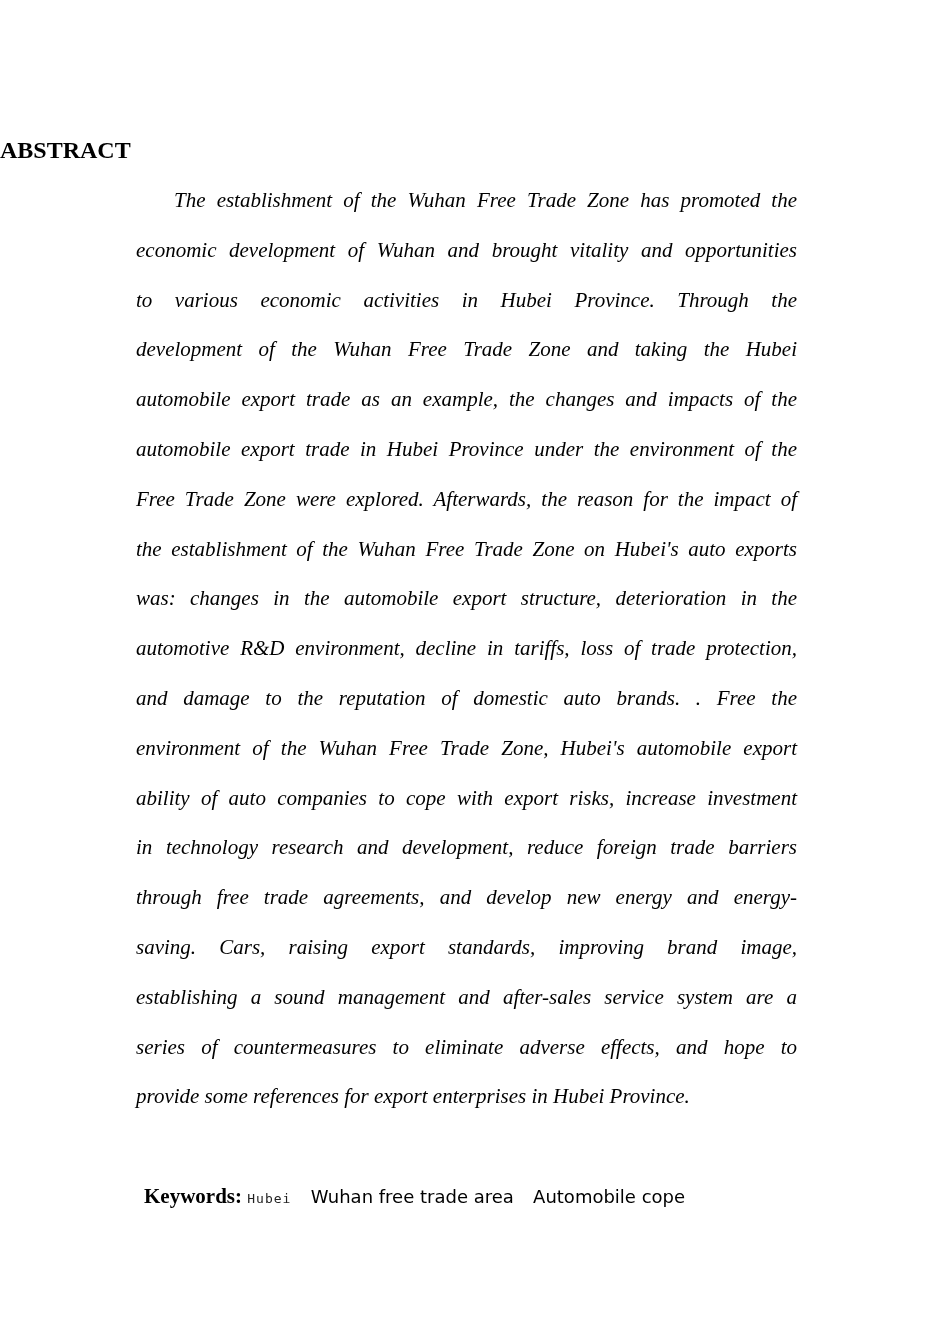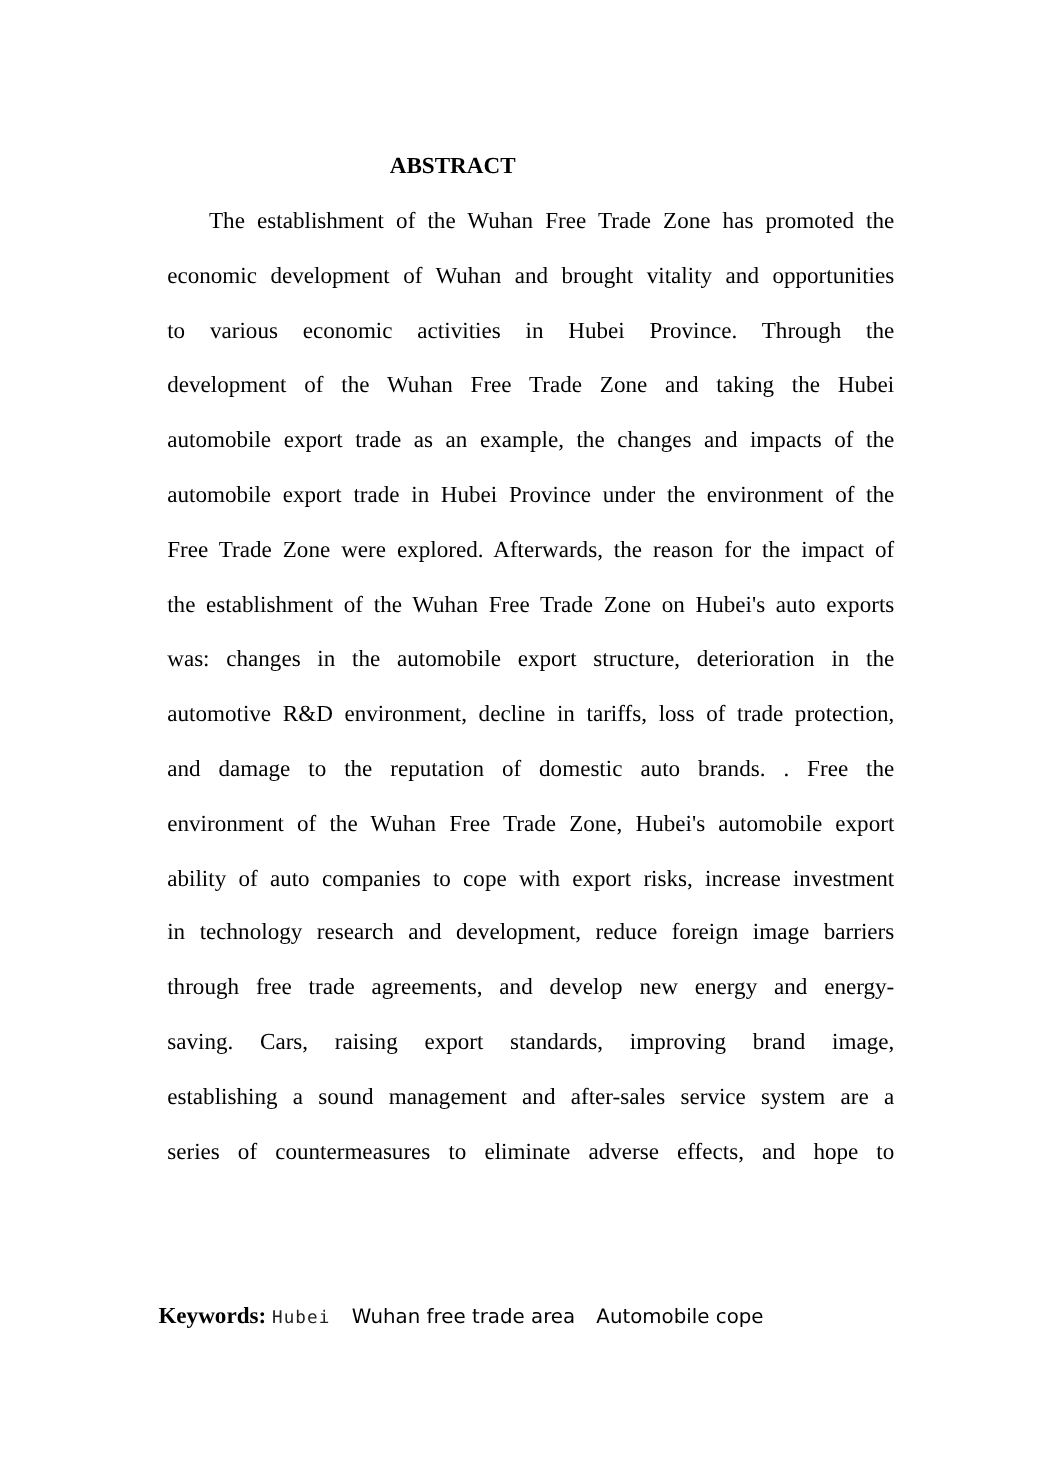--- a/index.html
+++ b/index.html
@@ -21,31 +21,31 @@
       top: 0;
       width: 950px;
       height: 1344px;
       background: #ffffff;
     }
     .title {
       position: absolute;
       left: 0;
       width: 823px;
       top: 136px;
-      text-align: center;
       font-weight: bold;
-      font-size: 21px;
+      font-size: 24px;
       line-height: 28px;
       margin: 0;
     }
     .body {
       position: absolute;
-      left: 152px;
+      left: 136px;
       top: 185px;
       width: 661px;
+      font-style: italic;
     }
     .line {
       display: block;
       font-size: 21px;
       height: 49.8px;
       line-height: 30px;
       text-align: justify;
       text-align-last: justify;
       white-space: normal;
     }
@@ -62,21 +62,21 @@
       font-size: 21px;
       line-height: 30px;
       white-space: nowrap;
     }
     .kw-label {
       font-weight: bold;
       font-family: "Liberation Serif", serif;
     }
     .kw-mono {
       font-family: "DejaVu Sans Mono", monospace;
-      font-size: 16px;
+      font-size: 13px;
       color: #222222;
       letter-spacing: 1px;
     }
     .kw-sans {
       font-family: "DejaVu Sans", sans-serif;
       font-size: 18px;
       color: #000000;
     }
     .gap { display: inline-block; width: 14px; }
   </style>
@@ -93,25 +93,26 @@
     <span class="line">development of the Wuhan Free Trade Zone and taking the Hubei</span>
     <span class="line">automobile export trade as an example, the changes and impacts of the</span>
     <span class="line">automobile export trade in Hubei Province under the environment of the</span>
     <span class="line">Free Trade Zone were explored. Afterwards, the reason for the impact of</span>
     <span class="line">the establishment of the Wuhan Free Trade Zone on Hubei's auto exports</span>
     <span class="line">was: changes in the automobile export structure, deterioration in the</span>
     <span class="line">automotive R&amp;D environment, decline in tariffs, loss of trade protection,</span>
     <span class="line">and damage to the reputation of domestic auto brands. . Free the</span>
     <span class="line">environment of the Wuhan Free Trade Zone, Hubei's automobile export</span>
     <span class="line">ability of auto companies to cope with export risks, increase investment</span>
-    <span class="line">in technology research and development, reduce foreign image barriers</span>
+    <span class="line">in technology research and development, reduce foreign trade barriers</span>
     <span class="line">through free trade agreements, and develop new energy and energy-</span>
     <span class="line">saving. Cars, raising export standards, improving brand image,</span>
     <span class="line">establishing a sound management and after-sales service system are a</span>
     <span class="line">series of countermeasures to eliminate adverse effects, and hope to</span>
+    <span class="line last">provide some references for export enterprises in Hubei Province.</span>
   </div>
 
   <div class="keywords">
     <span class="kw-label">Keywords:</span>
     <span class="kw-mono">Hubei</span><span class="gap"></span>
     <span class="kw-sans">Wuhan free trade area</span><span class="gap"></span>
     <span class="kw-sans">Automobile cope</span>
   </div>
 </div>
 

